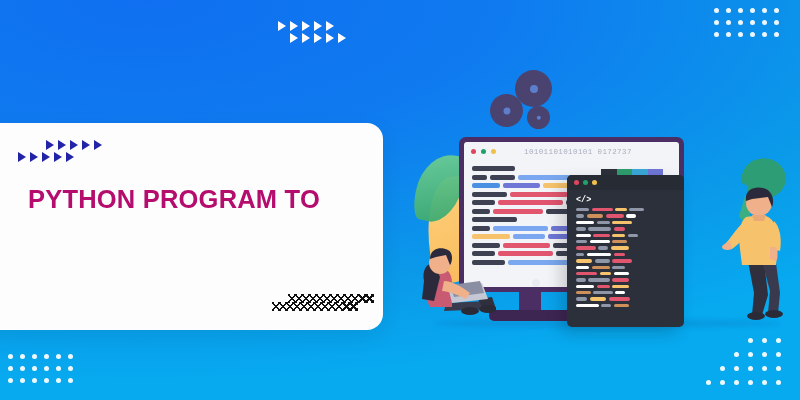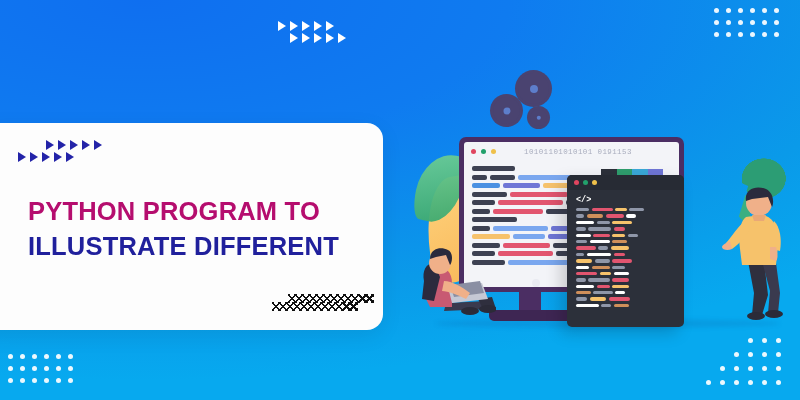--- a/index.html
+++ b/index.html
@@ -54,21 +54,21 @@
     box-shadow:0 3px 0 -1px #cfcfcf inset; }
   .lm-hatband { position:absolute; left:13px; top:8px; width:14px; height:3px; background:#2b2b33; border-radius:2px; }
   .lm-face { position:absolute; left:14px; top:10px; width:13px; height:9px; background:#3a3a46; border-radius:3px; }
   .lm-screen { position:absolute; left:15px; top:19px; width:11px; height:11px; border-radius:50%;
     background:#1f6fe0; border:2px solid #eef3ff; }
   #logo-text { color:#fff; font-size:17px; font-weight:700; letter-spacing:-.2px; }
 
   
   #card { position:absolute; left:-24px; top:123px; width:407px; height:207px;
     background:#fdfdfd; border-radius:16px; box-shadow:0 6px 22px rgba(0,0,0,.07); }
-  #title { position:absolute; left:28px; top:194px; width:350px; }
+  #title { position:absolute; left:28px; top:182px; width:350px; }
   #title h1 { font-size:0; line-height:0; }
   .tline { display:block; font-weight:800; font-size:25.5px; line-height:35px;
     letter-spacing:.2px; text-transform:uppercase; font-family:"Liberation Sans", sans-serif; }
   .tline.l1 { color:#b50d6e; }
   .tline.l2, .tline.l3 { color:#20209c; }
 
   
   #illus { position:absolute; left:415px; top:55px; width:385px; height:300px; }
 
   .leaf { position:absolute; }
@@ -237,21 +237,20 @@
       <span class="tri navy"></span>
       <span class="tri navy"></span>
       <span class="tri navy"></span>
       <span class="tri navy"></span>
       <span class="tri navy"></span>
     </div>
 
   <div id="title">
     <h1>
       <span class="tline l1" style="color: rgb(181, 13, 110);">PYTHON PROGRAM TO</span>
-      <span class="tline l2" style="color: rgb(32, 32, 156);">ILLUSTRATE DIFFERENT</span>
     </h1>
   </div>
 
   <div class="zig" id="zig-a"></div>
   <div class="zig" id="zig-b"></div>
 
   <div id="illus">
 
     <div class="leaf" id="leaf-green"></div>
     <div class="leaf" id="leaf-yellow"></div>
@@ -271,21 +270,21 @@
 
     <div id="mon-neck"></div>
     <div id="mon-base"></div>
     <div id="monitor" style="background: rgb(75, 46, 99);">
       <div id="mon-screen" style="background: rgb(243, 244, 248);">
         <div id="mon-dots">
             <i style="background: rgb(224, 69, 95);"></i>
             <i style="background: rgb(34, 160, 107);"></i>
             <i style="background: rgb(239, 192, 74);"></i>
           </div>
-        <div id="binary">10101101010101 0191153</div>
+        <div id="binary">10101101010101 0172737</div>
         <div id="mon-code">
             <div class="cl">
               <span class="cb" style="width: 42.5px; background: rgb(61, 65, 82);"></span>
             </div>
             <div class="cl">
               <span class="cb" style="width: 15px; background: rgb(61, 65, 82);"></span>
               <span class="cb" style="width: 25px; background: rgb(61, 65, 82);"></span>
               <span class="cb" style="width: 55px; background: rgb(122, 167, 239);"></span>
               <span class="cb" style="width: 40px; background: rgb(111, 118, 214);"></span>
             </div>

